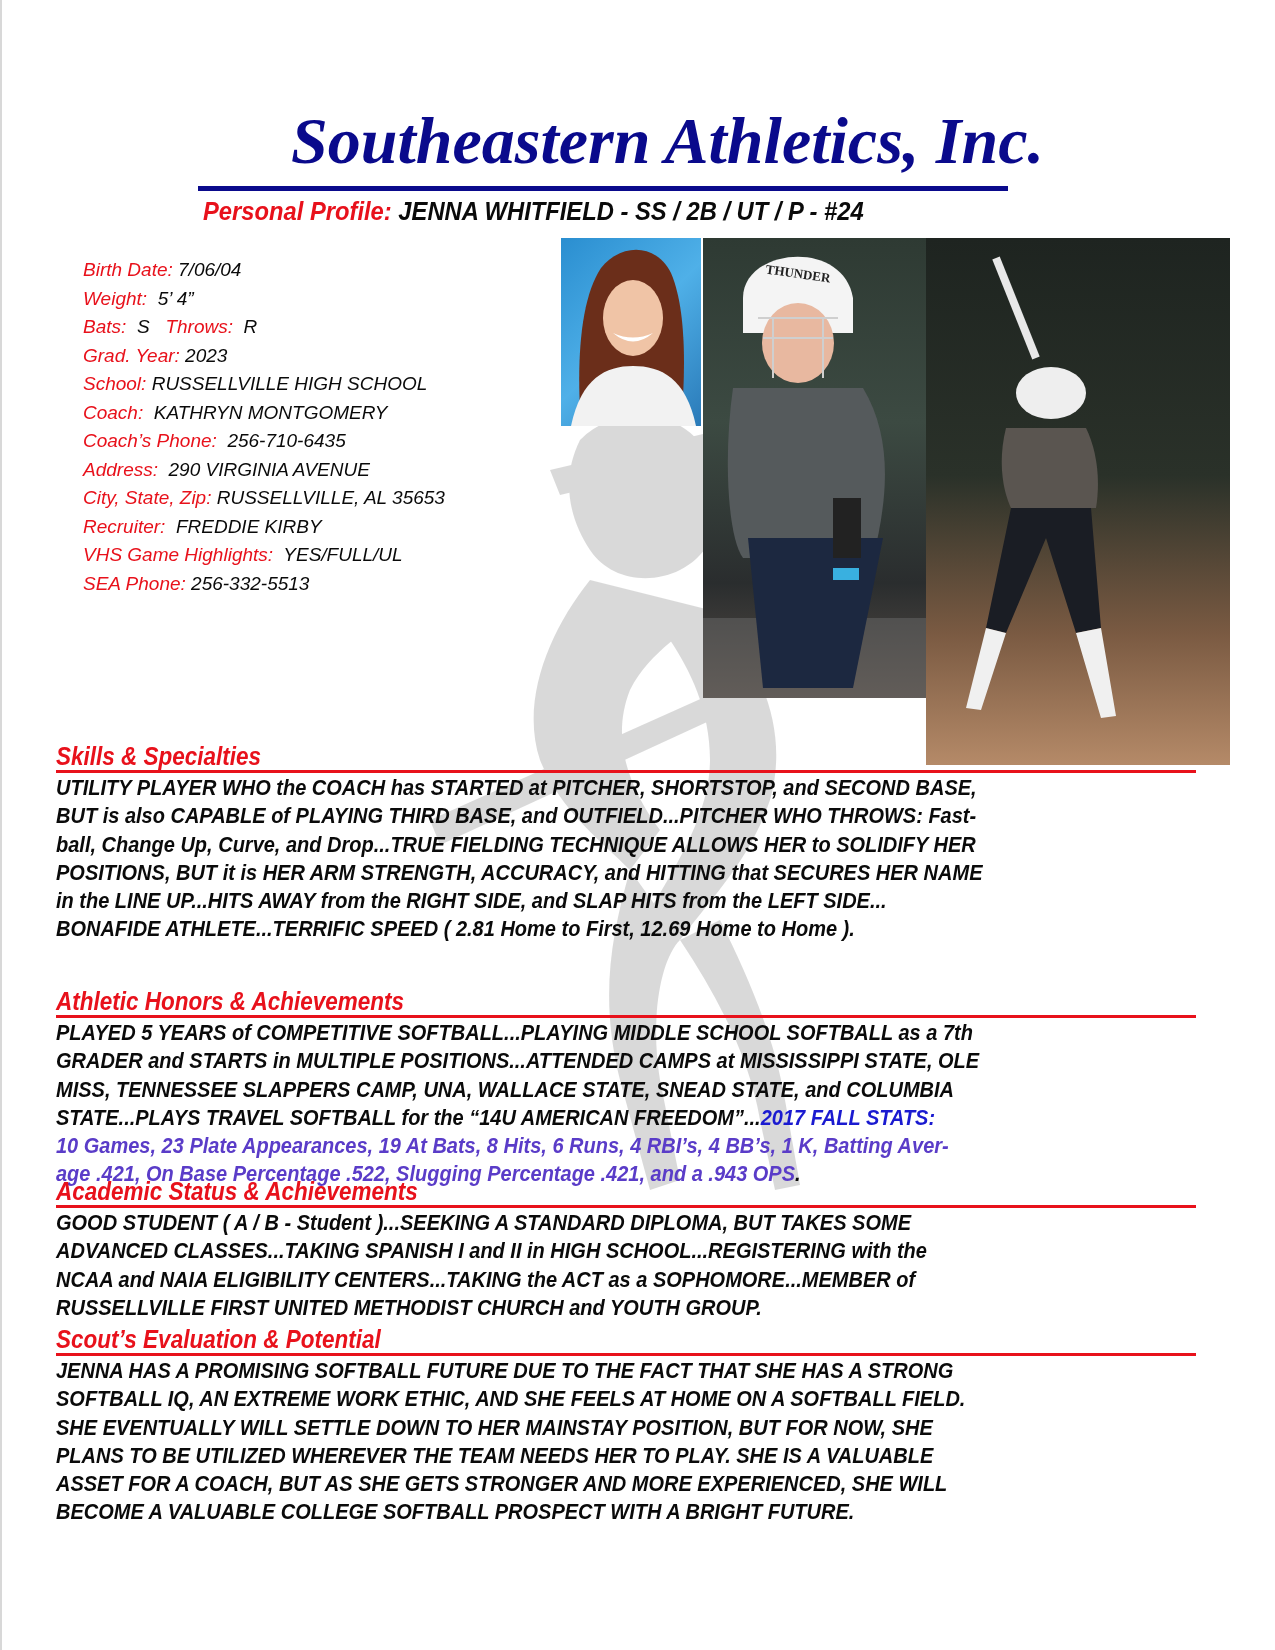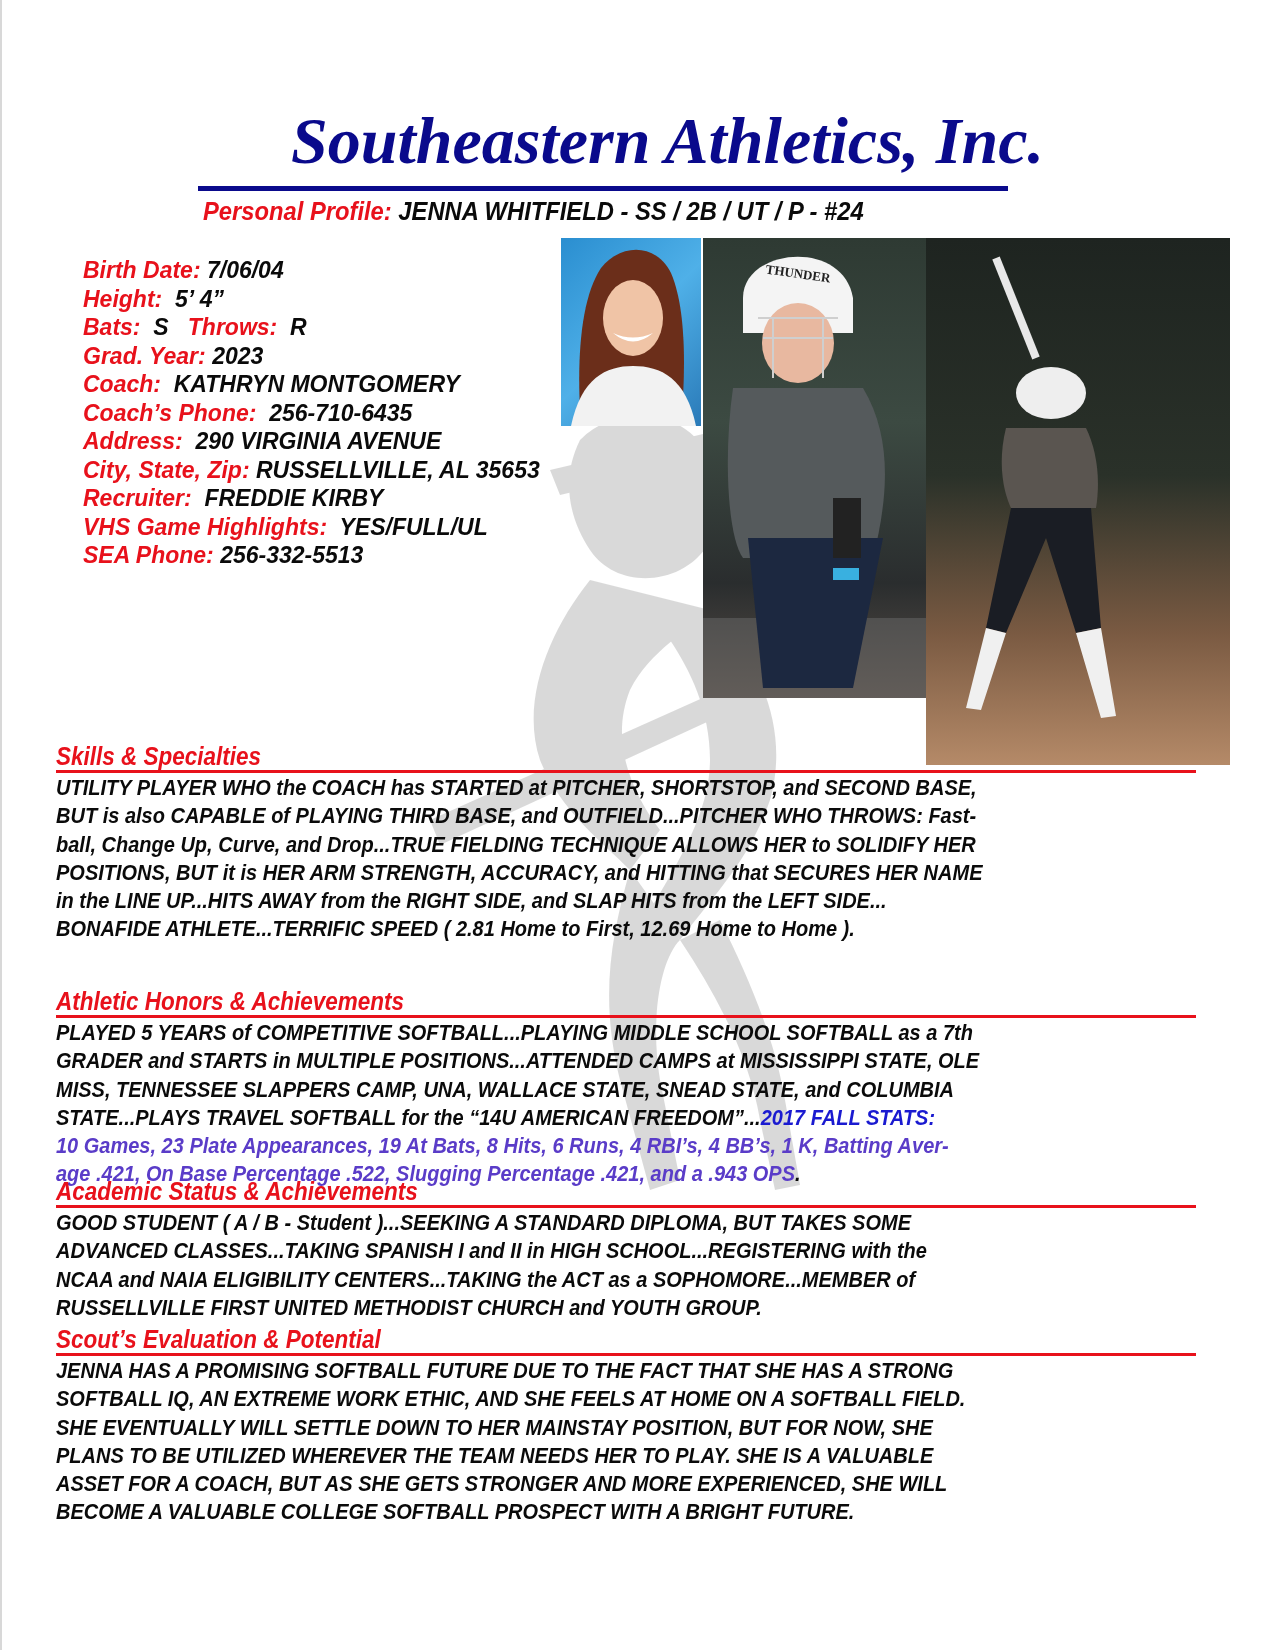--- a/index.html
+++ b/index.html
@@ -8,21 +8,21 @@
   .org-title { position: absolute; left: 0; width: 1275px; top: 108px; text-align: center; font-family: "Liberation Serif", serif; font-weight: bold; font-style: italic; font-size: 66px; color: #0a0a8c; letter-spacing: 0px; line-height: 1; padding-left: 30px; }
   .title-rule { position: absolute; left: 198px; top: 186px; width: 810px; height: 5px; background: #0a0a8c; }
   .profile-line { position: absolute; left: 203px; top: 196px; font-weight: bold; font-style: italic; font-size: 25px; line-height: 30px; white-space: nowrap; transform: scaleX(0.95); transform-origin: left top; }
   .red { color: #e8111b; }
   .blk { color: #0a0a0a; }
   .blue { color: #1a1ad0; }
   .purple { color: #5a3cc8; }
 
   .watermark { position: absolute; left: 430px; top: 400px; width: 460px; height: 800px; opacity: 0.28; }
 
-  .info { position: absolute; left: 83px; top: 256px; font-weight: bold; font-style: italic; font-size: 23px; line-height: 28.5px; }
+  .info { position: absolute; left: 83px; top: 256px; font-weight: normal; font-style: italic; font-size: 19px; line-height: 28.5px; }
   .info .row { white-space: nowrap; }
   .info .lab { color: #e8111b; }
   .info .val { color: #0a0a0a; }
   .info .email { color: #1a1ad0; }
 
   .photo { position: absolute; overflow: hidden; }
   .photo-portrait { left: 561px; top: 238px; width: 140px; height: 188px; background: linear-gradient(135deg, #2a8ed0 0%, #4fb0e8 50%, #2a7ab8 100%); }
   .photo-helmet { left: 703px; top: 238px; width: 223px; height: 460px; background: linear-gradient(180deg, #2e3a33 0%, #3c4a42 40%, #2a2d2e 75%, #5a5048 100%); }
   .photo-batting { left: 926px; top: 238px; width: 304px; height: 527px; background: linear-gradient(180deg, #1e2420 0%, #2a3129 45%, #7a5a42 75%, #b58a68 100%); }
 
@@ -50,23 +50,24 @@
 
 <div class="org-title">Southeastern Athletics, Inc.</div>
 <div class="title-rule"></div>
 <div class="profile-line">
   <span class="red">Personal  Profile:</span>
   <span class="blk">JENNA WHITFIELD - SS / 2B / UT / P - #24</span>
 </div>
 
 <div class="info">
   <div class="row"><span class="lab">Birth Date:</span> <span class="val">7/06/04</span></div>
-  <div class="row"><span class="lab">Height:</span>&nbsp; <span class="val">5’ 4”</span></div>
+  <div class="row"><span class="lab">Weight:</span>&nbsp; <span class="val">5’ 4”</span></div>
   <div class="row"><span class="lab">Bats:</span>&nbsp; <span class="val">S</span>&nbsp;&nbsp; <span class="lab">Throws:</span>&nbsp; <span class="val">R</span></div>
   <div class="row"><span class="lab">Grad. Year:</span> <span class="val">2023</span></div>
+  <div class="row"><span class="lab">School:</span> <span class="val">RUSSELLVILLE HIGH SCHOOL</span></div>
   <div class="row"><span class="lab">Coach:</span>&nbsp; <span class="val">KATHRYN MONTGOMERY</span></div>
   <div class="row"><span class="lab">Coach’s Phone:</span>&nbsp; <span class="val">256-710-6435</span></div>
   <div class="row"><span class="lab">Address:</span>&nbsp; <span class="val">290 VIRGINIA AVENUE</span></div>
   <div class="row"><span class="lab">City, State, Zip:</span> <span class="val">RUSSELLVILLE, AL  35653</span></div>
   <div class="row"><span class="lab">Recruiter:</span>&nbsp; <span class="val">FREDDIE KIRBY</span></div>
   <div class="row"><span class="lab">VHS Game Highlights:</span>&nbsp; <span class="val">YES/FULL/UL</span></div>
   <div class="row"><span class="lab">SEA Phone:</span> <span class="val">256-332-5513</span></div>
 </div>
 
 <div class="photo photo-portrait" title="school portrait photo">

